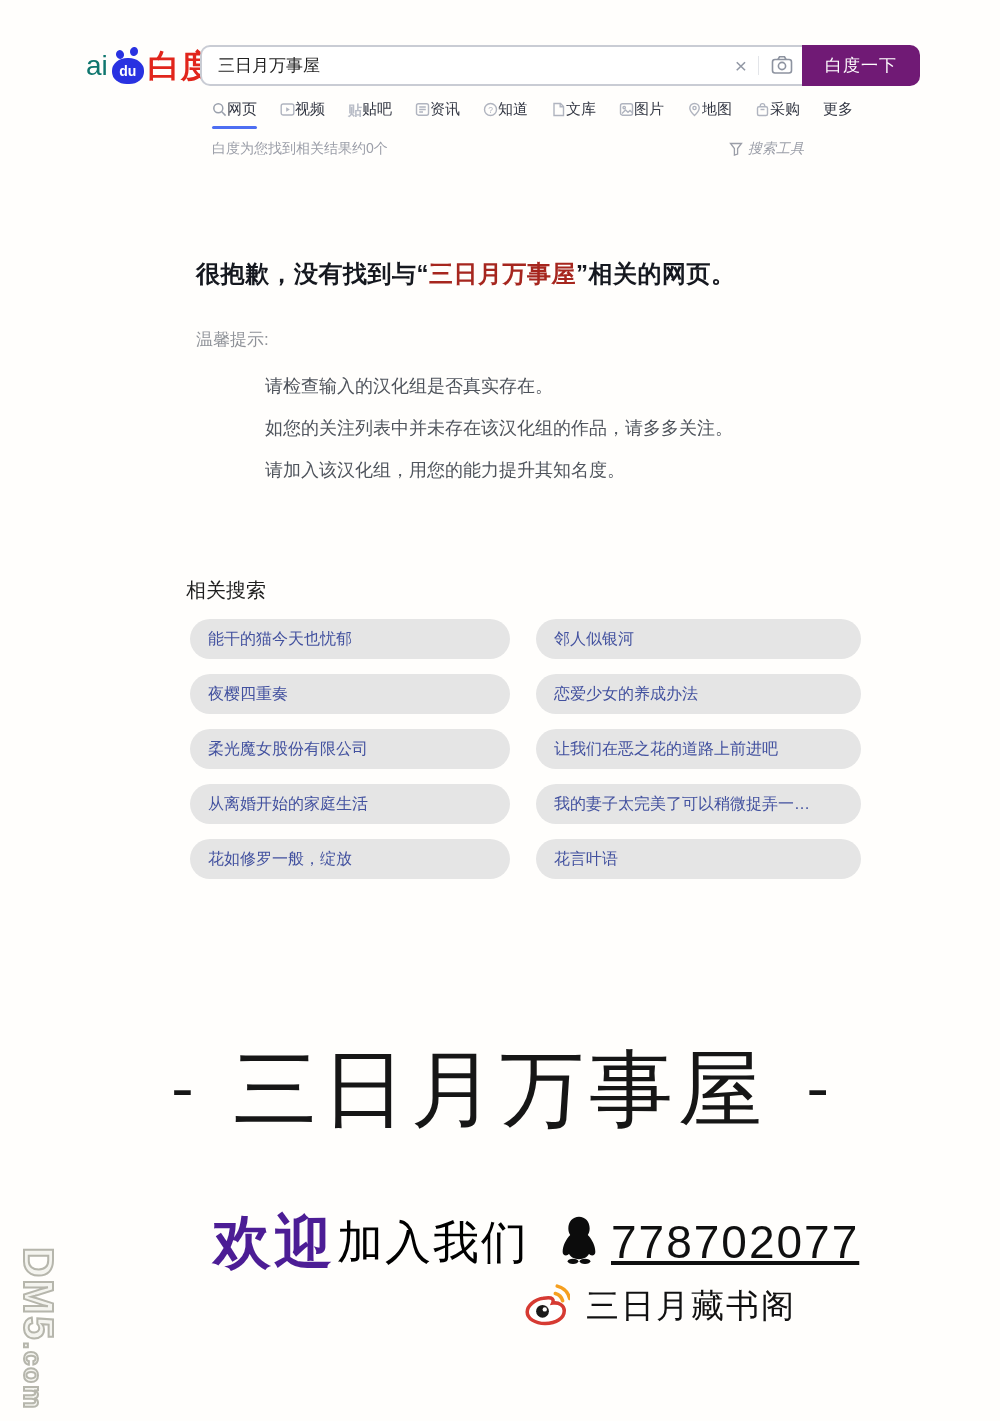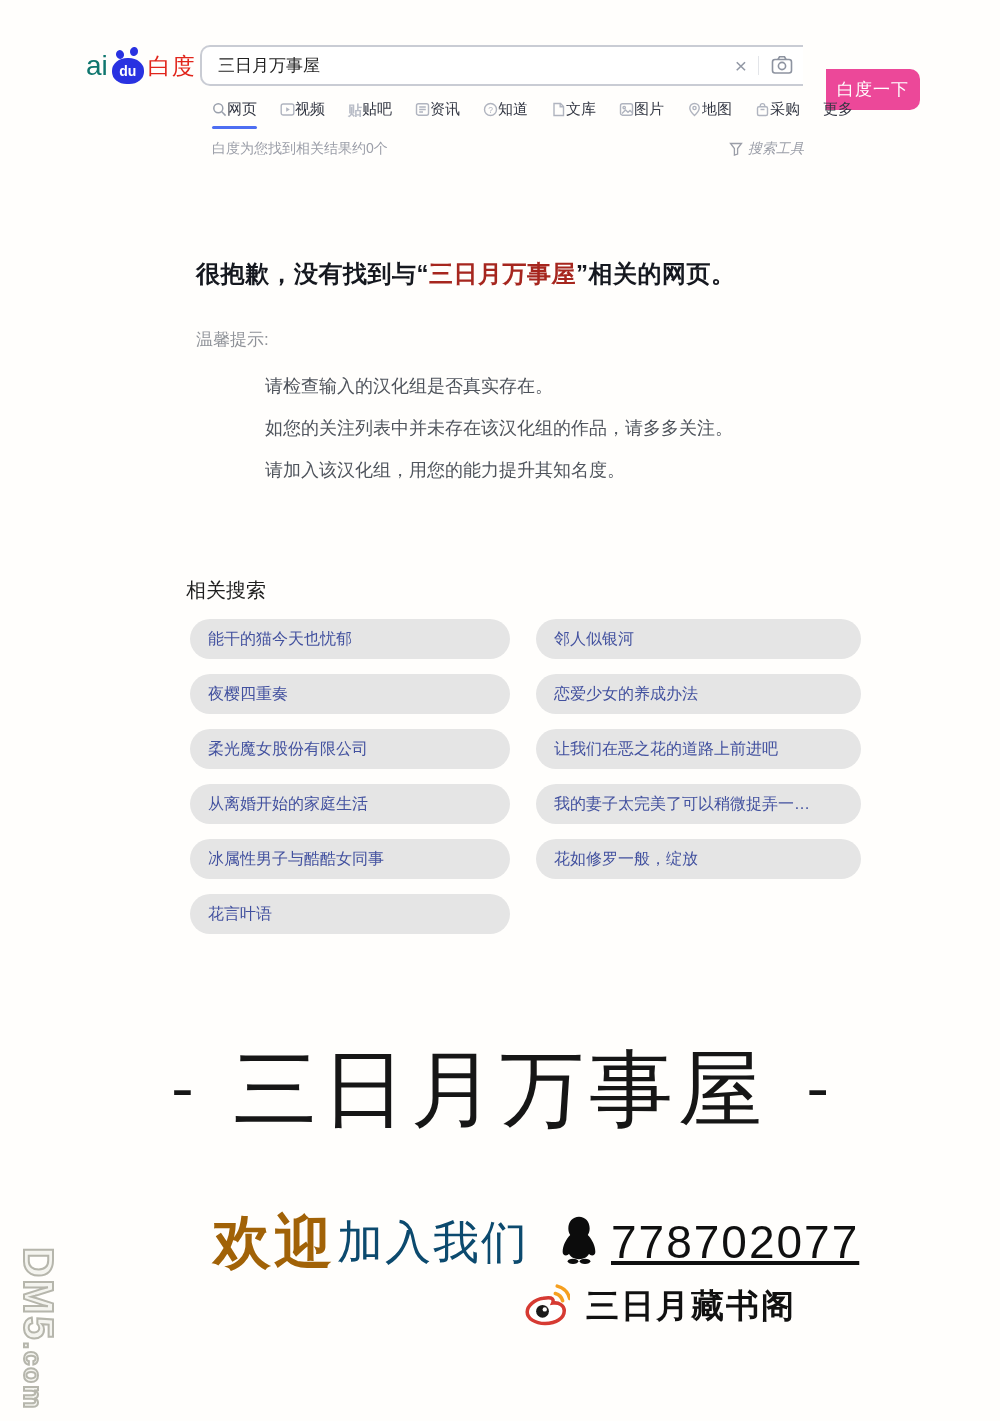--- a/index.html
+++ b/index.html
@@ -9,35 +9,35 @@
   
   .logo { position: absolute; left: 86px; top: 47px; display: flex; align-items: center; cursor: pointer; }
   .logo-ai { color: #0f766e; font-size: 28px; font-weight: normal; line-height: 1; }
   .paw { position: relative; width: 36px; height: 38px; margin: 0 2px; }
   .paw-toe { position: absolute; background: #2932e1; border-radius: 50%; }
   .toe-1 { left: 6px; top: 3px; width: 8px; height: 9px; transform: rotate(-15deg); }
   .toe-2 { left: 20px; top: 0px; width: 8px; height: 9px; transform: rotate(10deg); }
   .paw-pad { position: absolute; left: 2px; top: 11px; width: 32px; height: 26px; background: #2932e1;
              border-radius: 48% 48% 46% 46%; display: flex; align-items: center; justify-content: center; }
   .paw-pad span { color: #fff; font-size: 14px; font-weight: bold; }
-  .logo-name { color: #e1251b; font-size: 23px; font-weight: normal; line-height: 1; letter-spacing: 1px; text-align: right; }
+  .logo-name { color: #e1251b; font-size: 32px; font-weight: bold; line-height: 1; letter-spacing: 1px; text-align: right; }
 
   
   .search-wrap { position: absolute; left: 200px; top: 45px; width: 720px; height: 41px; }
   .search-box { position: absolute; left: 0; top: 0; right: 117px; bottom: 0; background: #fff;
                 border: 2px solid #c9ccd4; border-right: none; border-radius: 10px 0 0 10px; }
   .search-value { position: absolute; left: 16px; top: 0; line-height: 37px; font-size: 17px; color: #222; }
   .clear-x { position: absolute; right: 48px; top: 0; height: 37px; display: flex; align-items: center;
              color: #9298a5; font-size: 21px; cursor: pointer; padding: 0 8px; }
   .box-divider { position: absolute; right: 44px; top: 9px; width: 1px; height: 19px; background: #e3e5e9; }
   .camera { position: absolute; right: 10px; top: 8px; cursor: pointer; }
-  .search-btn { position: absolute; right: 0; top: 0; width: 94px; height: 41px; background: #ec4899;
+  .search-btn { position: absolute; right: 0; top: 0; width: 118px; height: 41px; background: #701a75;
                 border: none; border-radius: 0 10px 10px 0; color: #fff; font-size: 17px; cursor: pointer;
                 display: flex; align-items: center; justify-content: center; letter-spacing: 1px;
-                font-family: "Liberation Sans", sans-serif; margin-top: 24px; }
+                font-family: "Liberation Sans", sans-serif; }
 
   
   .tabs { position: absolute; left: 212px; top: 100px; display: flex; gap: 23px; align-items: center;
           font-size: 15px; color: #333743; }
   .tab { position: relative; display: flex; align-items: center; gap: 0; cursor: pointer; padding-bottom: 2px; }
   .tab svg { display: block; }
   .tab.active::after { content: ""; position: absolute; left: 0; right: 0; bottom: -8px; height: 3px;
                        background: #4e6ef2; border-radius: 2px; }
   .tieba-glyph { color: #b9bdc7; font-size: 14px; font-weight: bold; line-height: 1; }
 
@@ -65,28 +65,28 @@
 
   
   .banner { position: absolute; left: 0; top: 1042px; width: 1000px; text-align: center;
             font-family: "Liberation Serif", "DejaVu Serif", serif; font-weight: normal;
             font-size: 84px; color: #161616; letter-spacing: 5px; line-height: 1.15; white-space: nowrap; }
   .banner-dash { font-size: 64px; vertical-align: 10px; letter-spacing: 0; }
   .banner-text { margin: 0 14px; }
 
   
   .welcome-row { position: absolute; left: 213px; top: 1213px; display: flex; align-items: center; }
-  .welcome-hl { font-size: 58px; font-weight: bold; color: #a16207; letter-spacing: 3px; line-height: 1; }
-  .welcome-rest { font-size: 46px; color: #0c4a6e; letter-spacing: 2px; line-height: 1; margin-left: 2px; }
+  .welcome-hl { font-size: 58px; font-weight: bold; color: #4c1d95; letter-spacing: 3px; line-height: 1; }
+  .welcome-rest { font-size: 46px; color: #000000; letter-spacing: 2px; line-height: 1; margin-left: 2px; }
   .qq-icon { margin-left: 30px; }
   .qq-number { font-size: 46px; color: #101010; margin-left: 12px; letter-spacing: 2px; line-height: 1; text-decoration: underline; }
 
   
   .weibo-row { position: absolute; left: 524px; top: 1281px; display: flex; align-items: center; gap: 16px; }
-  .weibo-name { font-size: 33px; font-weight: bold; color: #111; letter-spacing: 2px; }
+  .weibo-name { font-size: 33px; font-weight: normal; color: #111; letter-spacing: 2px; }
 
   
   .watermark { position: absolute; left: 62px; top: 1247px; transform-origin: 0 0; transform: rotate(90deg);
                font-size: 42px; font-weight: bold; letter-spacing: 2px; color: rgba(235,235,228,0.55);
                -webkit-text-stroke: 2px #b6b6ac; white-space: nowrap; }
   .watermark .wm-small { font-size: 26px; }
 </style>
 </head>
 <body>
 
@@ -210,21 +210,20 @@
   <div class="related-title">相关搜索</div>
   <div class="pills">
     <div class="pill">能干的猫今天也忧郁</div>
     <div class="pill">邻人似银河</div>
     <div class="pill">夜樱四重奏</div>
     <div class="pill">恋爱少女的养成办法</div>
     <div class="pill">柔光魔女股份有限公司</div>
     <div class="pill">让我们在恶之花的道路上前进吧</div>
     <div class="pill">从离婚开始的家庭生活</div>
     <div class="pill">我的妻子太完美了可以稍微捉弄一…</div>
-    <div class="pill">冰属性男子与酷酷女同事</div>
     <div class="pill">花如修罗一般，绽放</div>
     <div class="pill">花言叶语</div>
   </div>
 
   <div class="banner">
     <span class="banner-dash">-</span>
     <span class="banner-text">三日月万事屋</span>
     <span class="banner-dash">-</span>
   </div>
 

